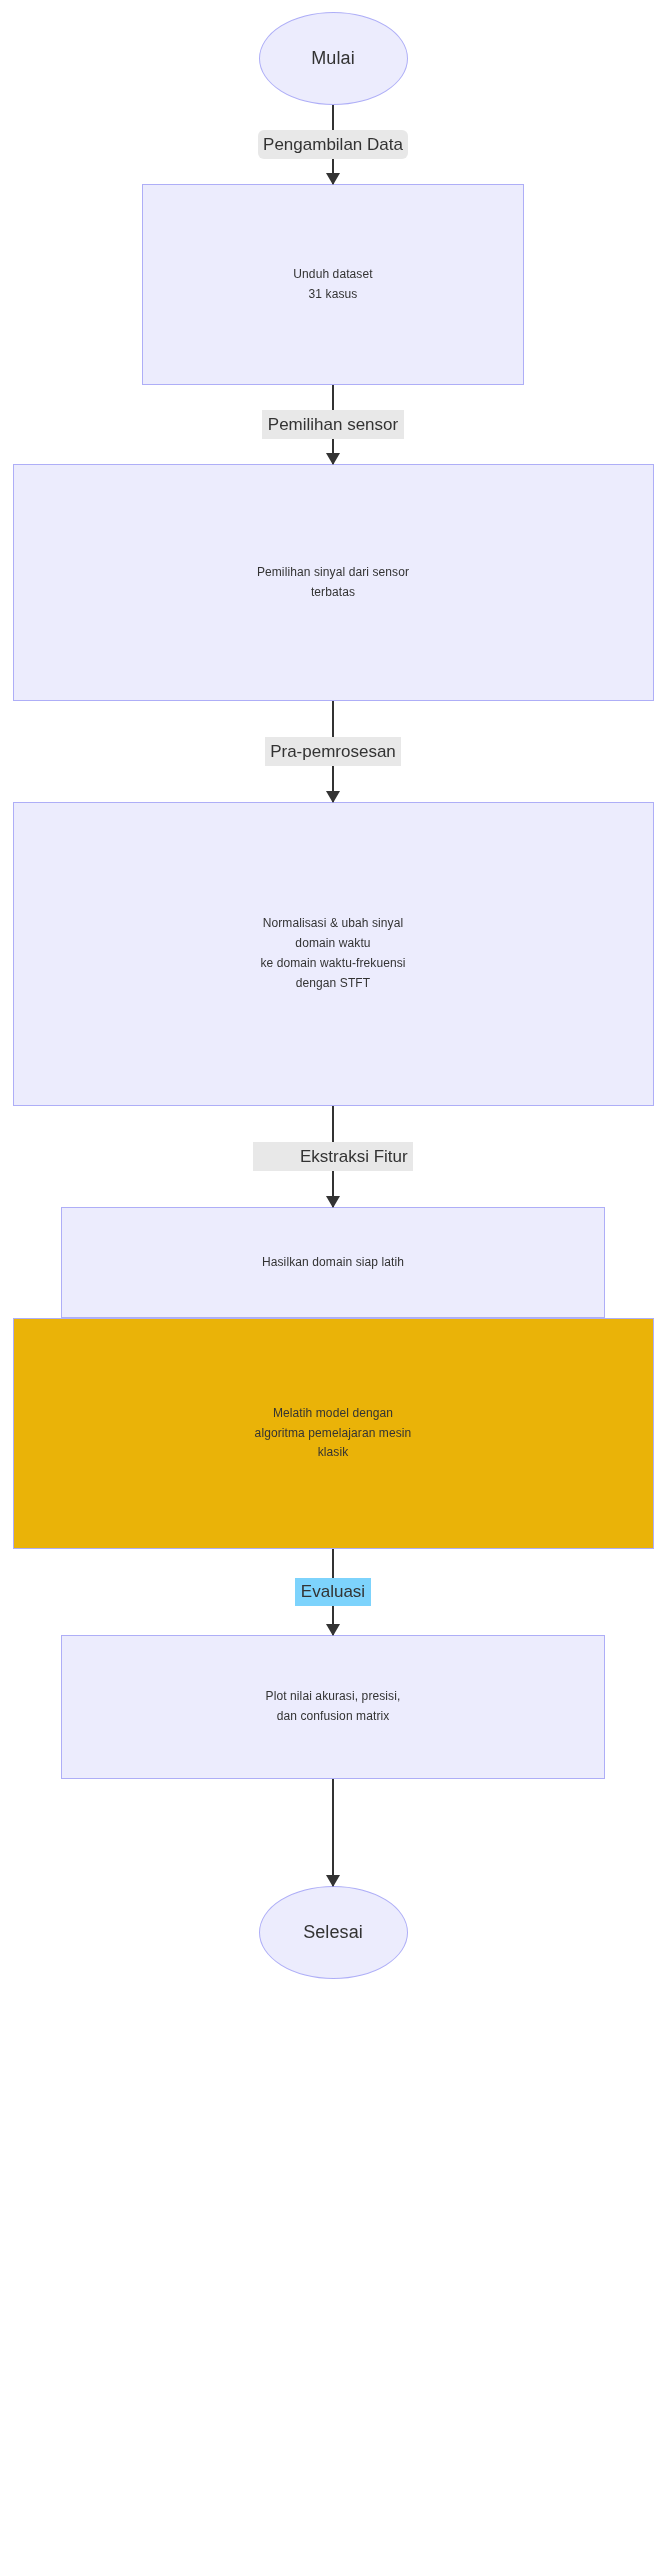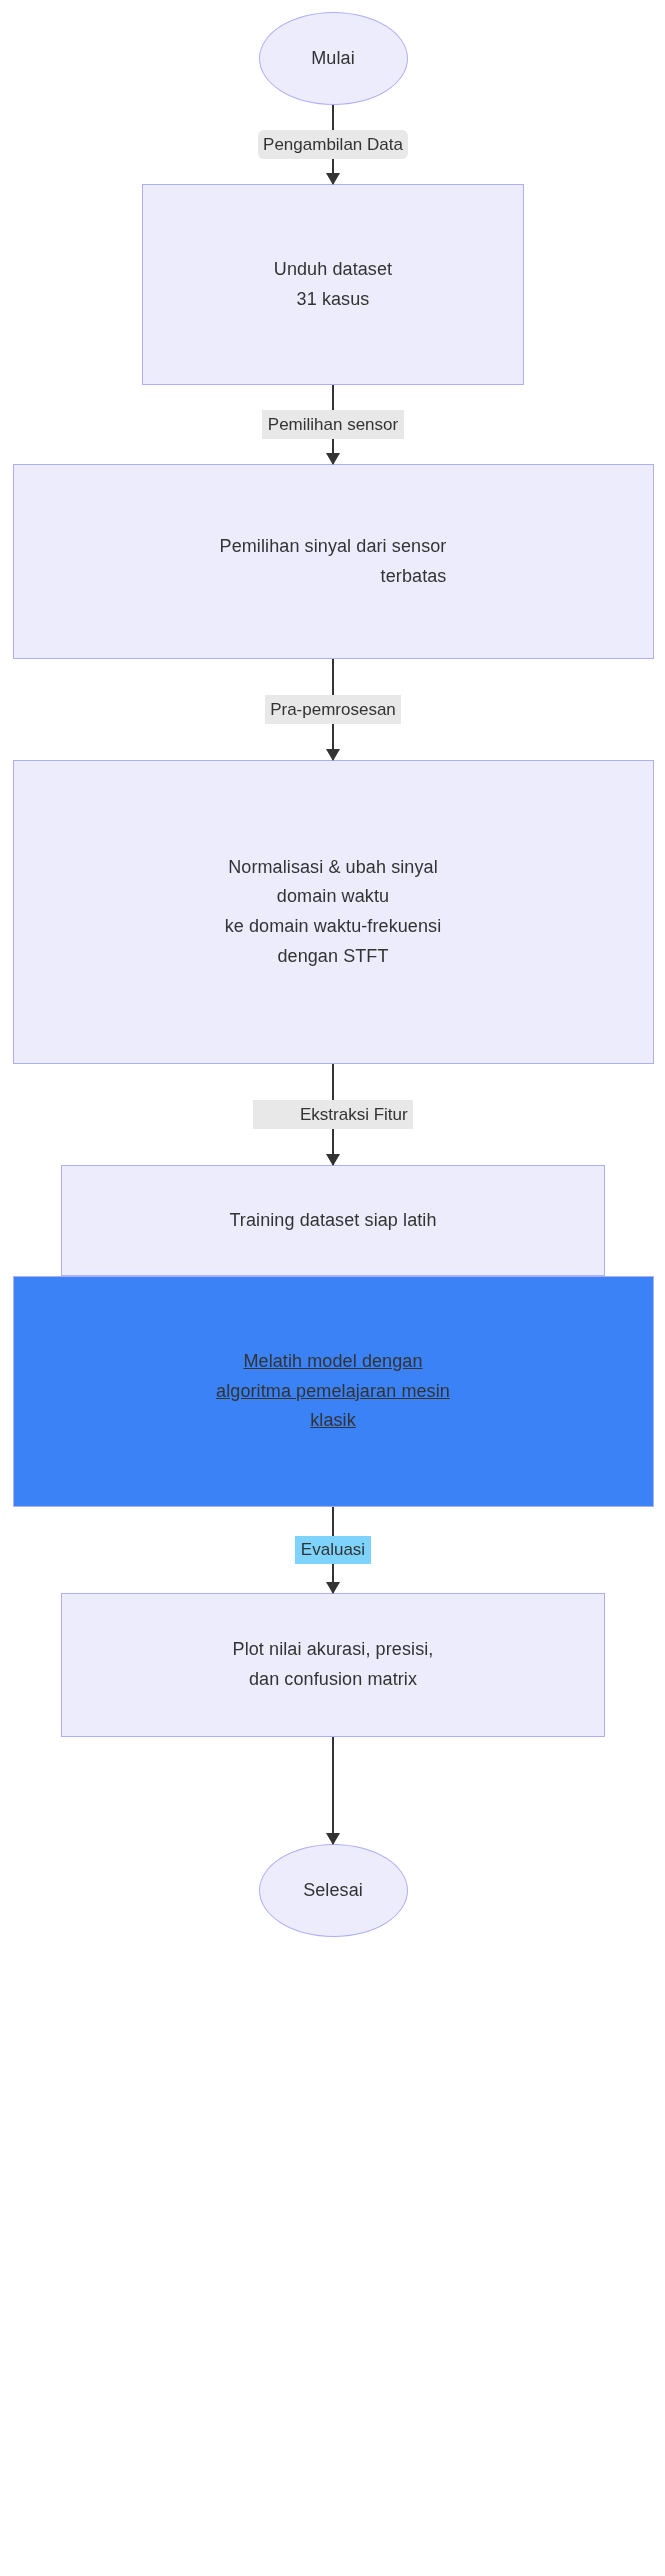--- a/index.html
+++ b/index.html
@@ -29,42 +29,42 @@
   
   .node {
     box-sizing: border-box;
     background: #ececfd;
     border: 1.3px solid #aeaef7;
     color: #333333;
     display: flex;
     align-items: center;
     justify-content: center;
     text-align: center;
-    font-size: 18px;
+    font-size: 12px;
     line-height: 1.65;
     letter-spacing: 0.1px;
   }
   .node.terminal {
     border-radius: 50%;
     width: 149px;
     height: 93px;
     font-size: 18px;
   }
   .node.process {
     border-radius: 0;
     padding: 0 12px;
   }
   .node-label {
     white-space: pre-line;
     display: block;
   }
 
   
   .w-narrow { width: 382px; height: 201px; }
-  .w-full   { width: 641px; height: 195px; text-align: right; }
+  .w-full   { width: 641px; height: 237px; }
   .w-tall   { width: 641px; height: 304px; }
   .w-mid    { width: 544px; height: 111px; }
   .w-train  { width: 641px; height: 231px; }
   .w-plot   { width: 544px; height: 144px; }
 
   
   .edge {
     position: relative;
     width: 100%;
     display: flex;
@@ -153,25 +153,25 @@
 dengan STFT</span>
   </div>
 
   <div class="edge e-h2">
     <div class="line" style="background: rgb(51, 51, 51);"></div>
     <div class="arrowhead" style="border-top-color: rgb(51, 51, 51);"></div>
     <span class="edge-label" style="background: rgb(232, 232, 232); color: rgb(51, 51, 51); padding-left: 47px;">Ekstraksi Fitur</span>
   </div>
 
   <div class="node process w-mid" style="background: rgb(236, 236, 253); border-color: rgb(174, 174, 247); color: rgb(51, 51, 51);">
-    <span class="node-label">Training dataset siap latih</span>
+    <span class="node-label">Hasilkan domain siap latih</span>
   </div>
 
 
-  <div class="node process w-train" style="background: #3b82f6; border-color: rgb(174, 174, 247); color: rgb(51, 51, 51); text-decoration: underline;">
+  <div class="node process w-train" style="background: #eab308; border-color: rgb(174, 174, 247); color: rgb(51, 51, 51);">
     <span class="node-label">Melatih model dengan
 algoritma pemelajaran mesin
 klasik</span>
   </div>
 
   <div class="edge e-h3">
     <div class="line" style="background: rgb(51, 51, 51);"></div>
     <div class="arrowhead" style="border-top-color: rgb(51, 51, 51);"></div>
     <span class="edge-label" style="background: #7dd3fc; color: rgb(51, 51, 51);">Evaluasi</span>
   </div>

